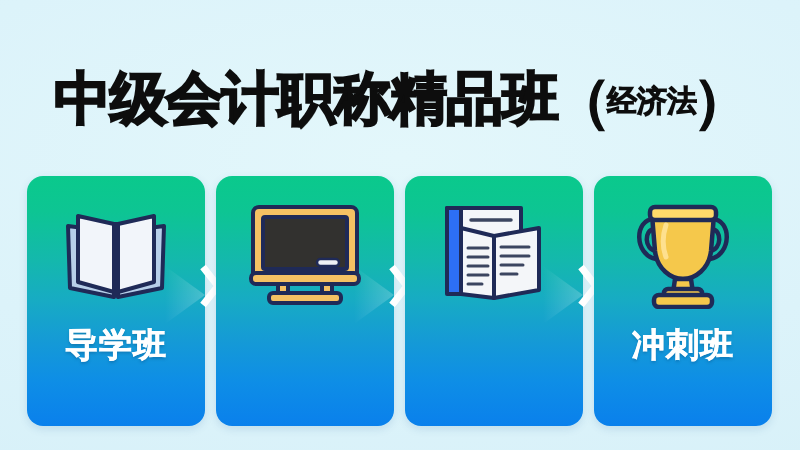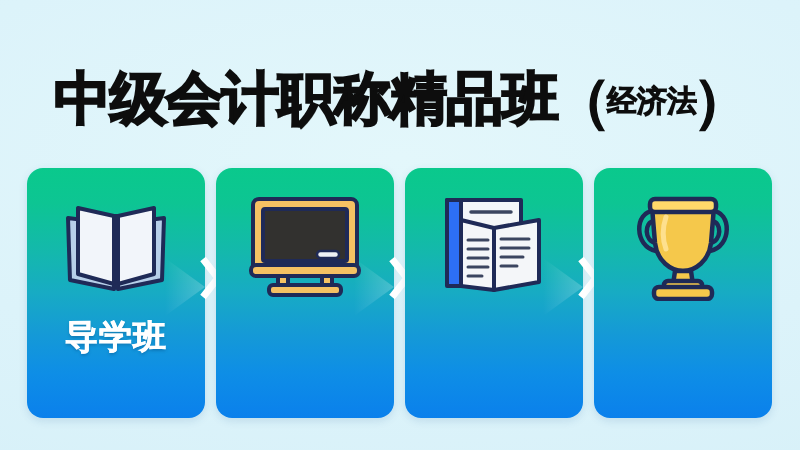--- a/index.html
+++ b/index.html
@@ -63,21 +63,21 @@
     -webkit-text-stroke: 2px #0d0d0d;
     text-shadow: 1px 1px 0 rgba(0,0,0,0.25);
     position: relative;
     top: 3px;
   }
 
   
   #cards {
     position: absolute;
     left: 27px;
-    top: 168px;
+    top: 176px;
     width: 746px;
     height: 250px;
     display: flex;
     align-items: stretch;
   }
   .card {
     position: relative;
     width: 178px;
     border-radius: 16px;
     background: linear-gradient(180deg,
@@ -266,16 +266,17 @@
             <path d="M47 80 L63 80 L65 94 L45 94 Z" fill="#f5c84b"></path>
 
             <rect x="36" y="90" width="38" height="9" rx="4" fill="#f5c84b"></rect>
 
             <rect x="26" y="96" width="58" height="12" rx="5" fill="#f5c84b"></rect>
           </g>
 
           <path d="M38 26 C34 38 35 50 38 58" fill="none" stroke="#ffe49a" stroke-width="5" stroke-linecap="round" opacity="0.85"></path>
         </svg>
       </div>
+      <div class="card-label">冲刺班</div>
     </div>
 
   </div>
 </div>
 
 </body></html>

